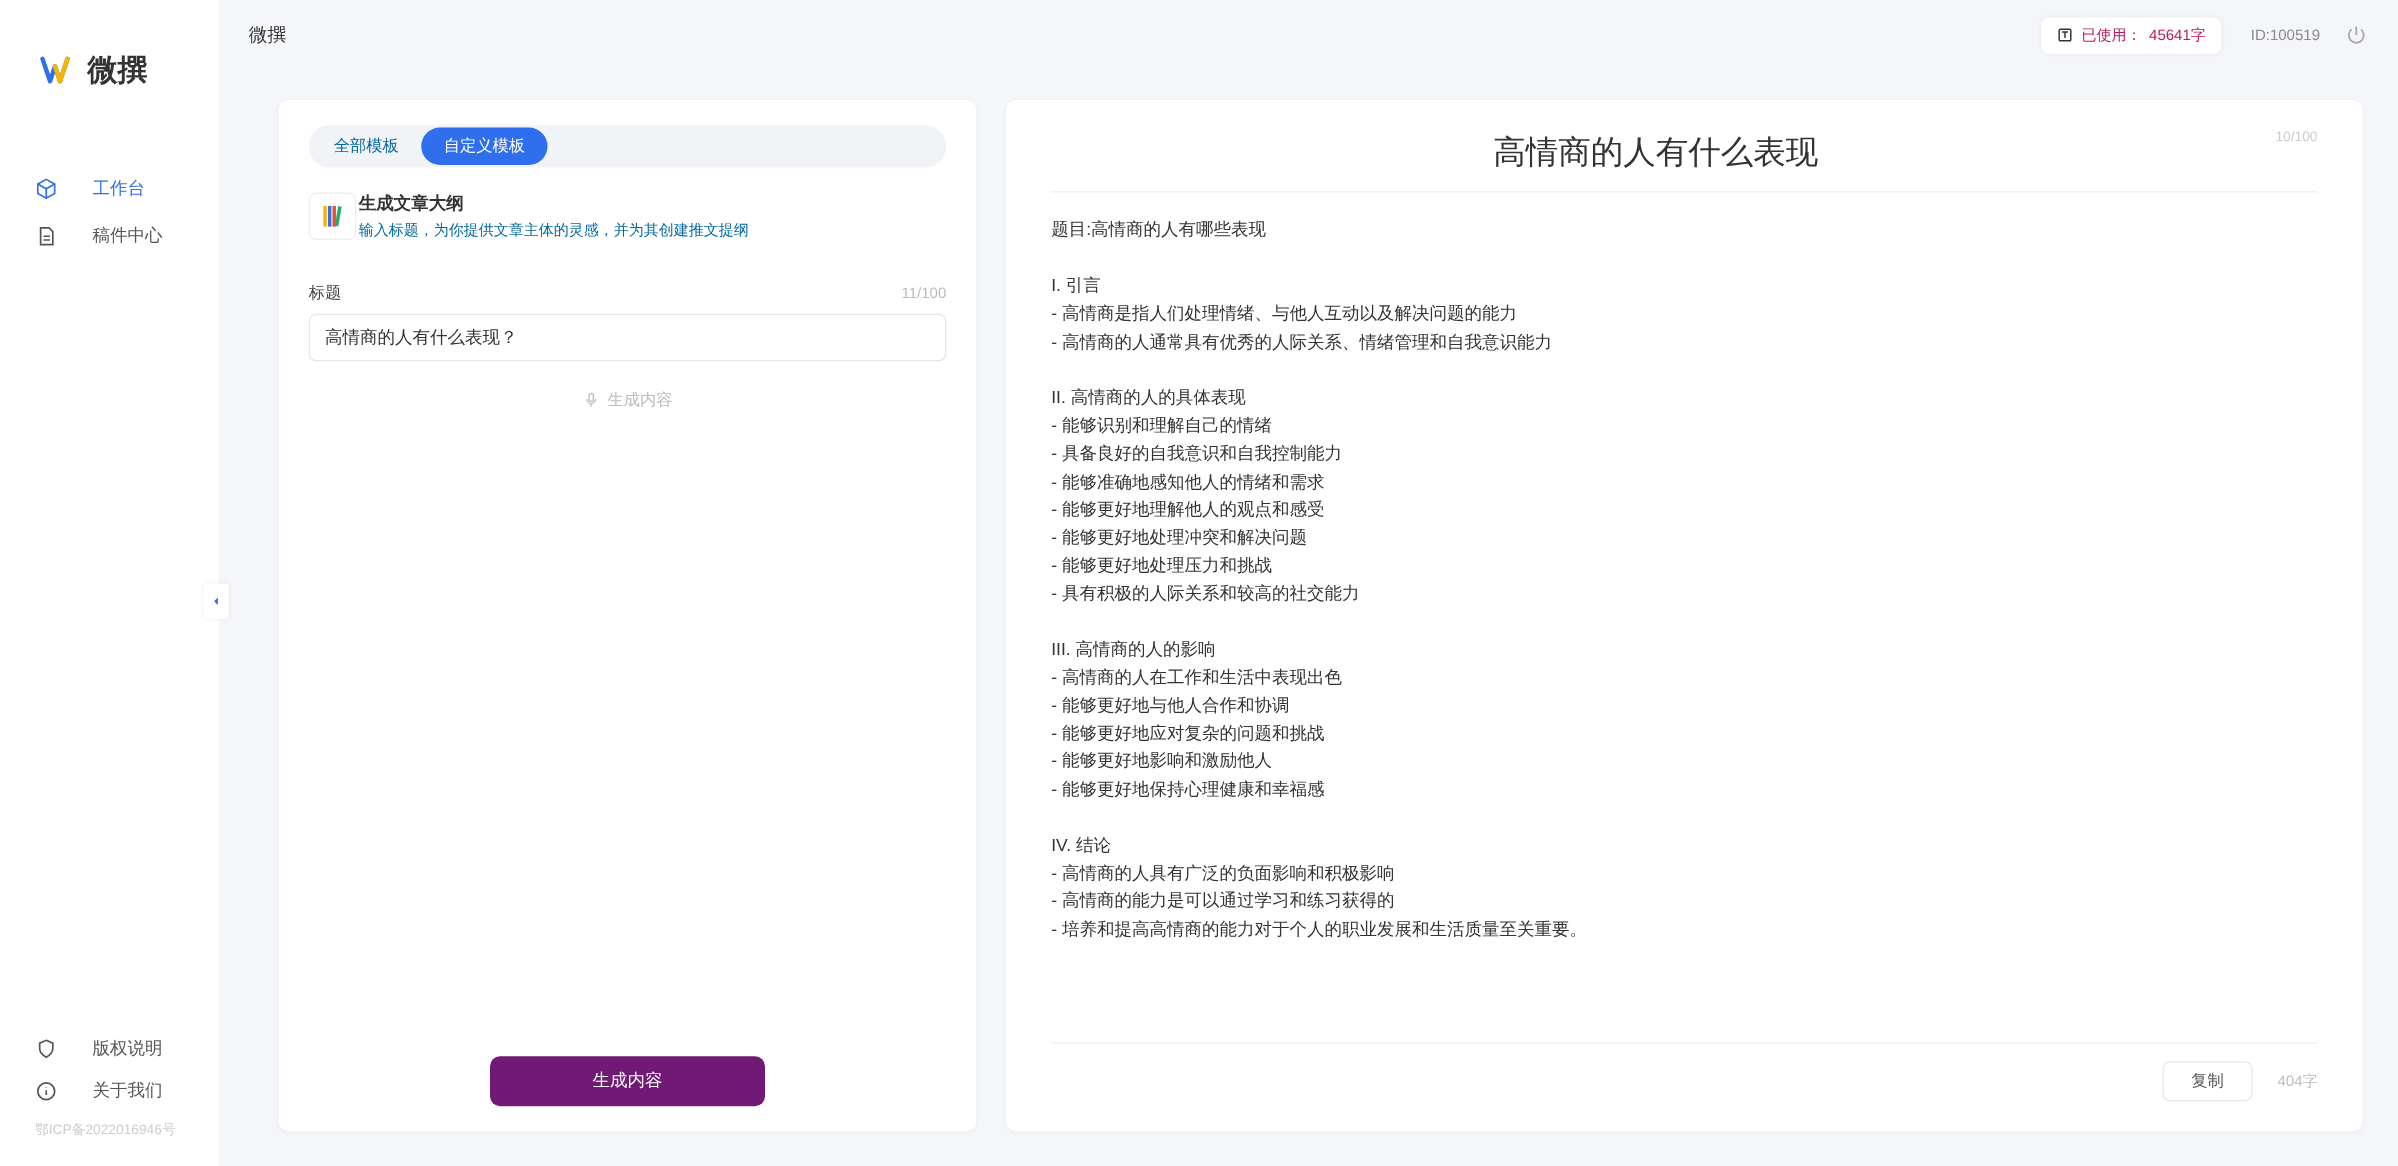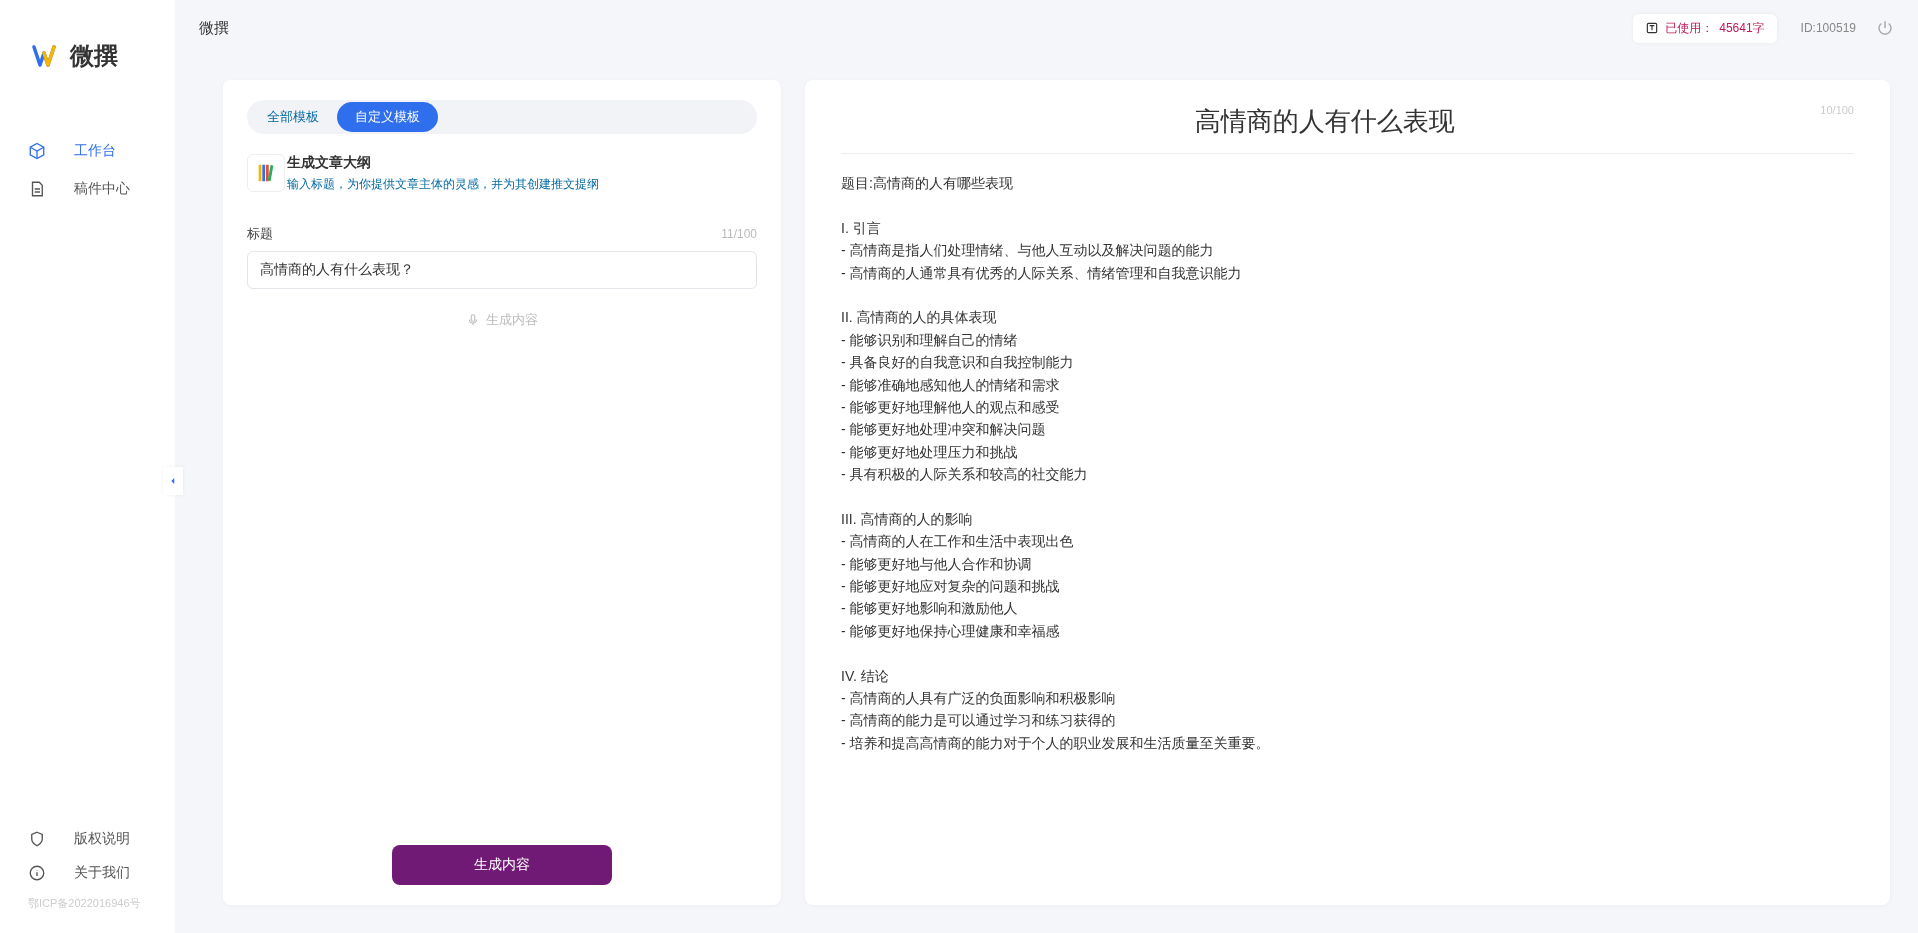--- a/index.html
+++ b/index.html
@@ -208,15 +208,19 @@
 - 高情商的人在工作和生活中表现出色
 - 能够更好地与他人合作和协调
 - 能够更好地应对复杂的问题和挑战
 - 能够更好地影响和激励他人
 - 能够更好地保持心理健康和幸福感
 
 IV. 结论
 - 高情商的人具有广泛的负面影响和积极影响
 - 高情商的能力是可以通过学习和练习获得的
 - 培养和提高高情商的能力对于个人的职业发展和生活质量至关重要。</div>
+    <div class="output-footer">
+      <button class="copy-btn">复制</button>
+      <span class="word-count">404字</span>
+    </div>
   </section>
 
 </div>
 
 </body></html>

